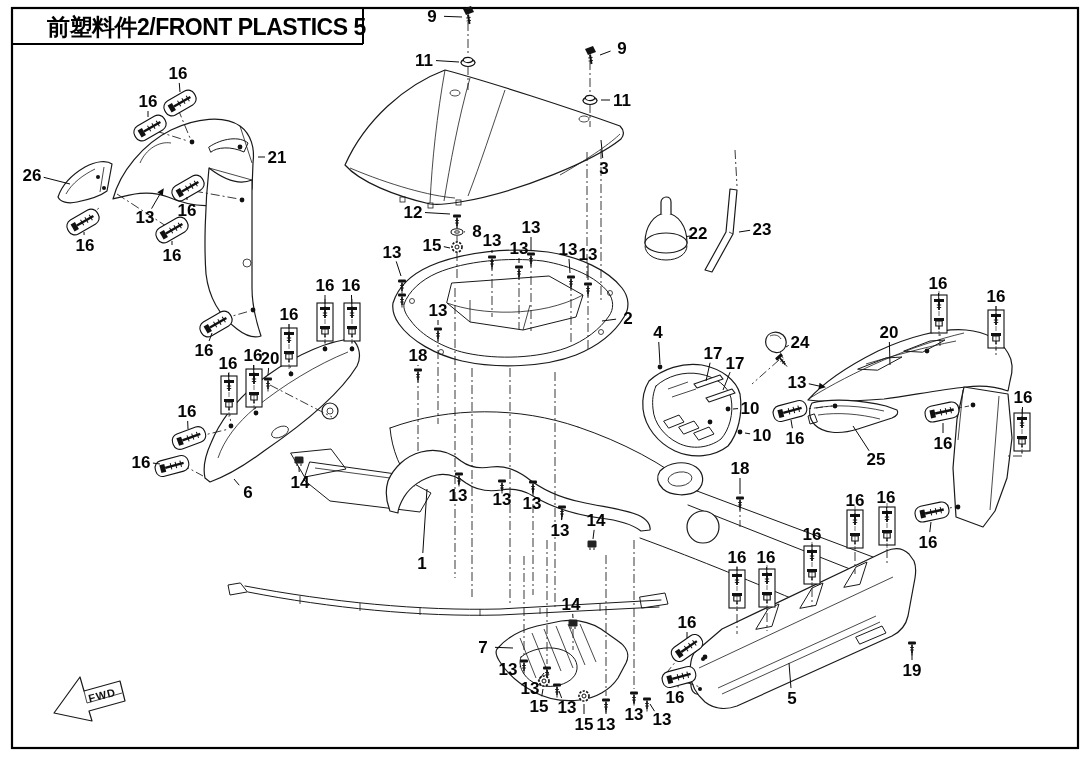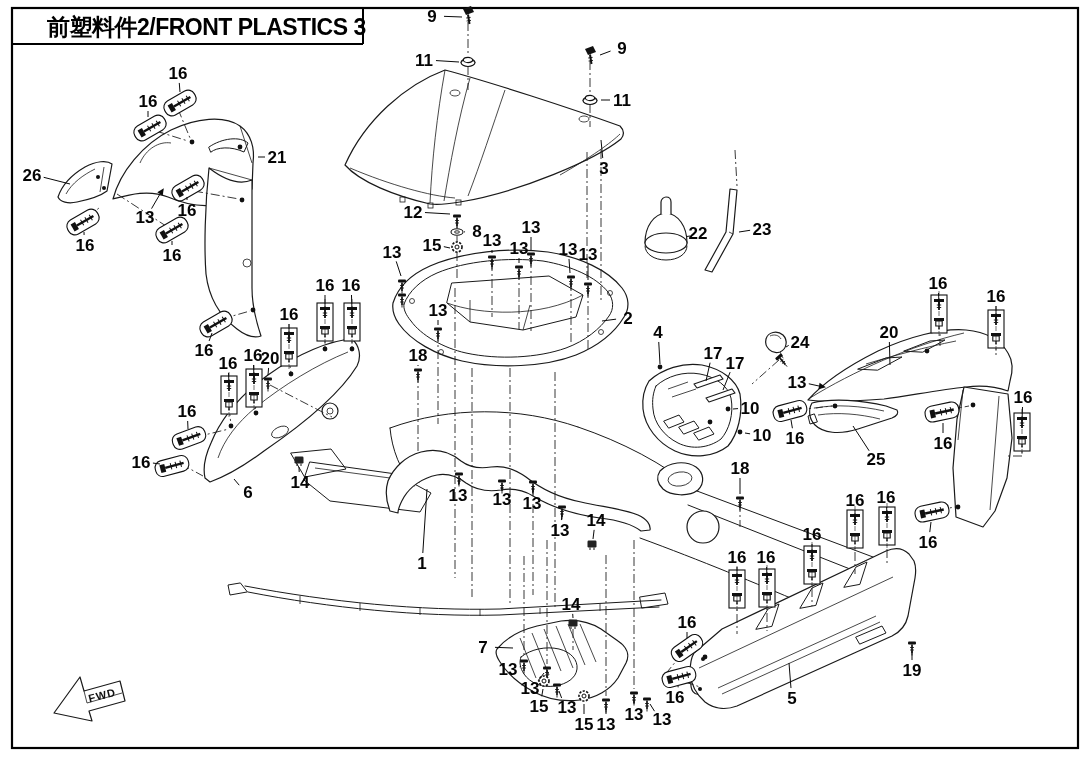--- a/index.html
+++ b/index.html
@@ -518,14 +518,14 @@
         <text x="187" y="411" class="callout-text" text-anchor="middle" dominant-baseline="central">16</text>
         <line x1="152.93406543505688" y1="463.0468478451804" x2="160" y2="464" class="ld"></line>
         <text x="141" y="462" class="callout-text" text-anchor="middle" dominant-baseline="central">16</text>
         <line x1="239.20647810048442" y1="485.1954890063272" x2="234" y2="479" class="ld"></line>
         <text x="248" y="492" class="callout-text" text-anchor="middle" dominant-baseline="central">6</text>
         <line x1="299.20177187371473" y1="472.02214842143394" x2="299" y2="467" class="ld"></line>
         <text x="300" y="482" class="callout-text" text-anchor="middle" dominant-baseline="central">14</text>
       </g>
   </svg>
 
-  <div class="title-box">前塑料件2/FRONT PLASTICS 3</div>
+  <div class="title-box">前塑料件2/FRONT PLASTICS 5</div>
 </div>
 
 </body></html>

